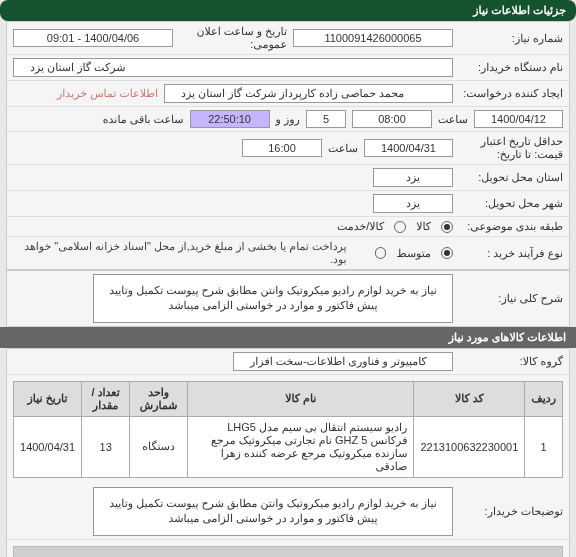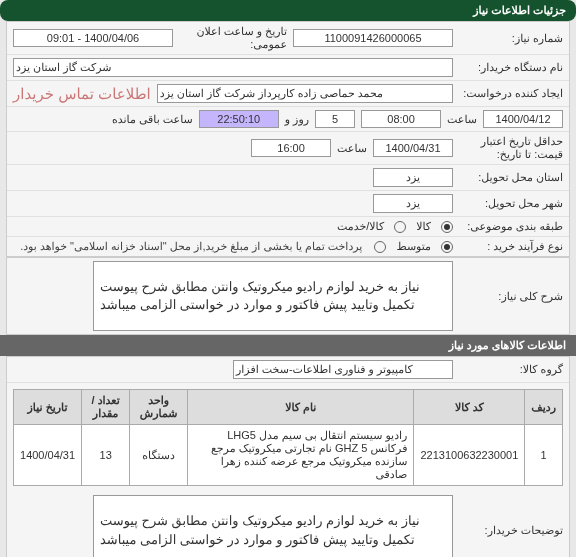--- a/index.html
+++ b/index.html
@@ -38,63 +38,64 @@
   }
   .value {
     flex: 1;
     display: flex;
     align-items: center;
     gap: 6px;
   }
   .input-box {
     background: #fff;
     border: 1px solid #999;
-    padding: 2px 2px;
+    padding: 2px 16px;
     font-family: inherit;
     font-size: 11px;
     min-width: 80px;
     text-align: center;
   }
   .input-wide { min-width: 220px; flex: 1; text-align: left; }
   .input-med { min-width: 160px; text-align: center; }
   .link-text {
     color: #c77;
     text-decoration: none;
     margin-right: auto;
-    font-size: 15px;
+    font-size: 11px;
+    margin-left: 44px;
   }
   .radio-group { display: flex; gap: 10px; align-items: center; }
   .radio-item { display: inline-flex; align-items: center; gap: 10px; }
   .radio-dot {
     width: 12px; height: 12px; border: 1px solid #666; border-radius: 50%;
     display: inline-flex; align-items: center; justify-content: center;
   }
   .radio-dot.selected::after {
     content: ""; width: 6px; height: 6px; background: #333; border-radius: 50%;
   }
   .note-text {
     font-size: 11px;
     color: #444;
-    margin-right: 2px;
+    margin-right: 18px;
   }
   .sub-header {
     background: #666;
     color: #fff;
     padding: 4px 10px;
     font-weight: bold;
   }
   .textarea-box {
     background: #fff;
     border: 1px solid #999;
-    padding: 16px 6px;
+    padding: 8px 6px;
     font-family: inherit;
-    font-size: 13px;
+    font-size: 11px;
     width: 360px;
     min-height: 34px;
-    text-align: left;
+    text-align: center;
     line-height: 1.4;
   }
   table {
     border-collapse: collapse;
     width: calc(100% - 12px);
     margin: 6px;
     background: #fff;
   }
   th, td {
     border: 1px solid #aaa;

